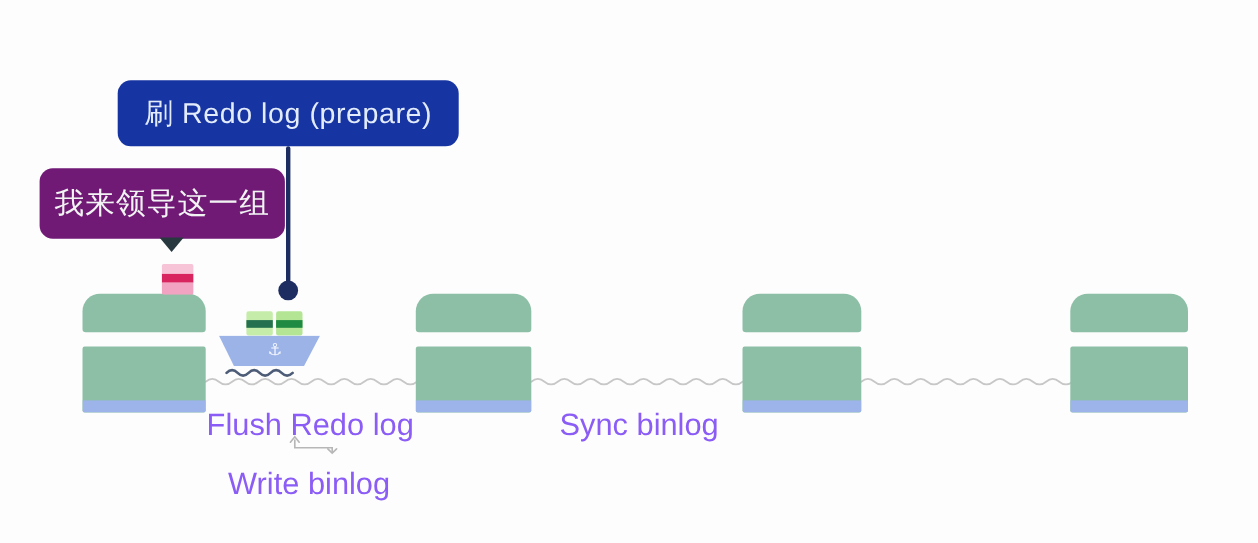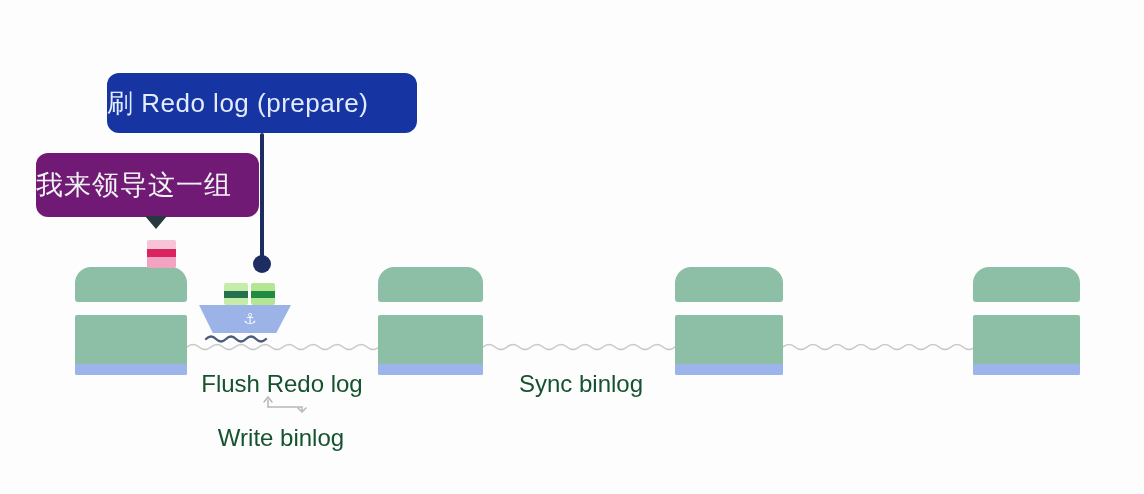--- a/index.html
+++ b/index.html
@@ -31,36 +31,36 @@
   .stripe-teal{background:#24704f;}
   .stripe-green{background:#1f8a41;}
 
   
   .pinkbox{position:absolute;left:147px;top:240px;width:29px;height:28px;border-radius:2px;overflow:hidden;z-index:3;}
   .pb-top{height:9px;background:#f7c3d6;}
   .pb-stripe{height:8px;background:#d9255f;}
   .pb-bottom{height:11px;background:#f1a3c1;}
 
   
-  .bubble{position:absolute;display:flex;align-items:center;
+  .bubble{position:absolute;display:flex;align-items:center;justify-content:center;
           border-radius:12px;color:#fff;z-index:5;white-space:nowrap;}
   .bubble-blue{left:107px;top:73px;width:310px;height:60px;background:#1634a2;
                font-size:26px;color:#e3ecfc;letter-spacing:0.5px;}
   .bubble-dark{left:36px;top:153px;width:223px;height:64px;background:#701a75;
                font-size:27px;color:#f2f4f4;letter-spacing:1px;}
   .tail{position:absolute;left:109px;bottom:-12px;width:0;height:0;
         border-left:11px solid transparent;border-right:11px solid transparent;
         border-top:13px solid #27393e;}
 
   
   .cline{position:absolute;left:260px;top:133px;width:4px;height:126px;background:#1d2c61;border-radius:2px;z-index:4;}
   .cdot{position:absolute;left:253px;top:255px;width:18px;height:18px;border-radius:50%;background:#1d2c61;z-index:4;}
 
   
-  .stage-label{position:absolute;transform:translateX(-50%);font-size:24px;color:#14532d;
+  .stage-label{position:absolute;transform:translateX(-50%);font-size:28px;color:#8b5cf6;
                white-space:nowrap;z-index:2;}
 </style>
 </head>
 <body>
 
 <div class="canvas">
 
   <svg class="water-layer" viewBox="0 0 1144 494" xmlns="http://www.w3.org/2000/svg">
     <g fill="none" stroke="#c7c7c7" stroke-width="1.6" stroke-linecap="round">
       <path d="M187 347 q6 -5 12 0 t12 0 t12 0 t12 0 t12 0 t12 0 t12 0 t12 0 t12 0 t12 0 t12 0 t12 0 t12 0 t12 0 t12 0 t12 0"></path>

